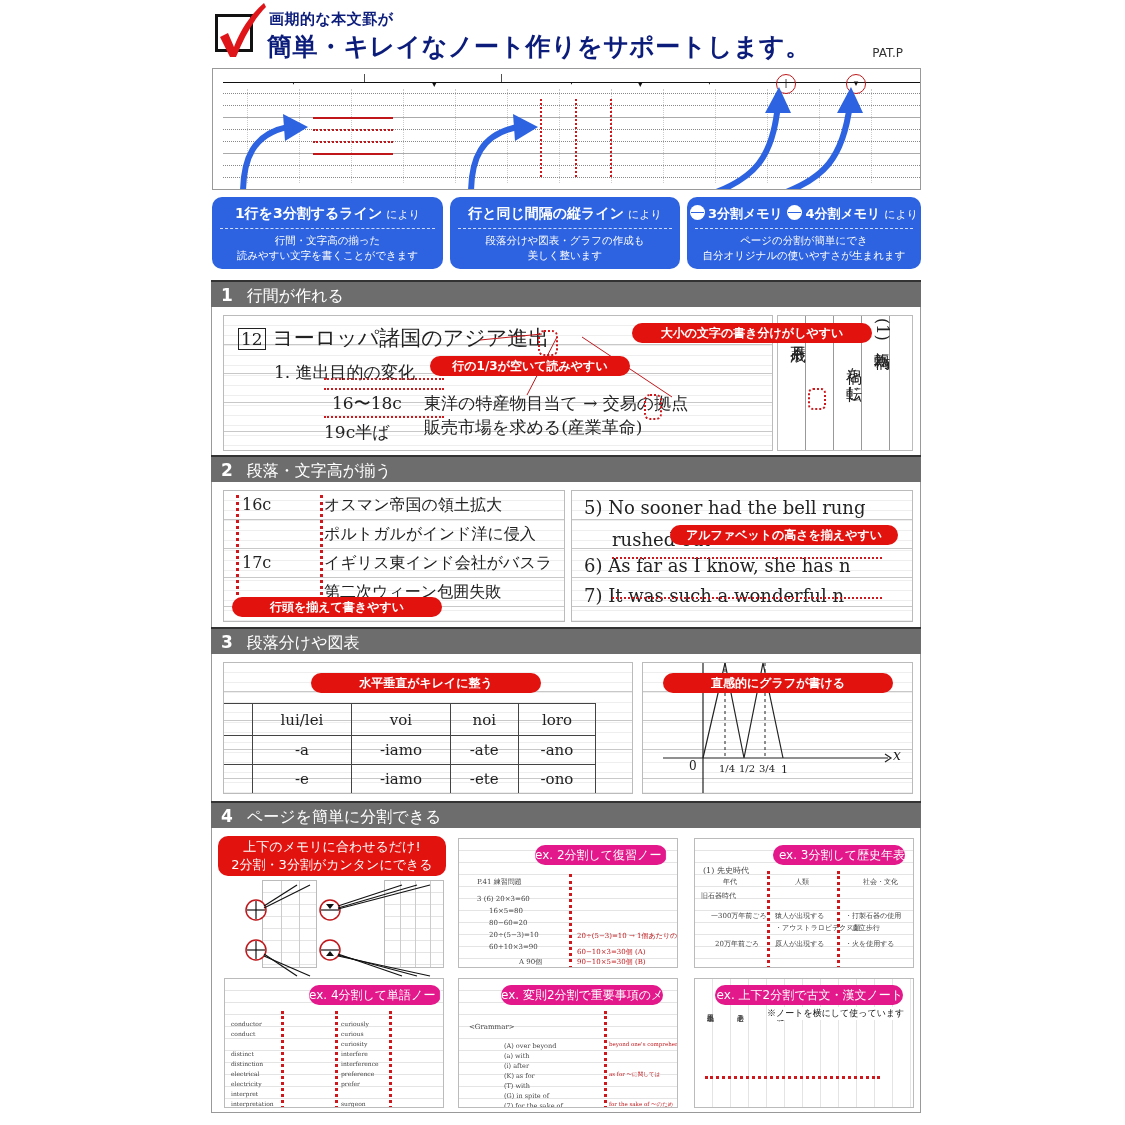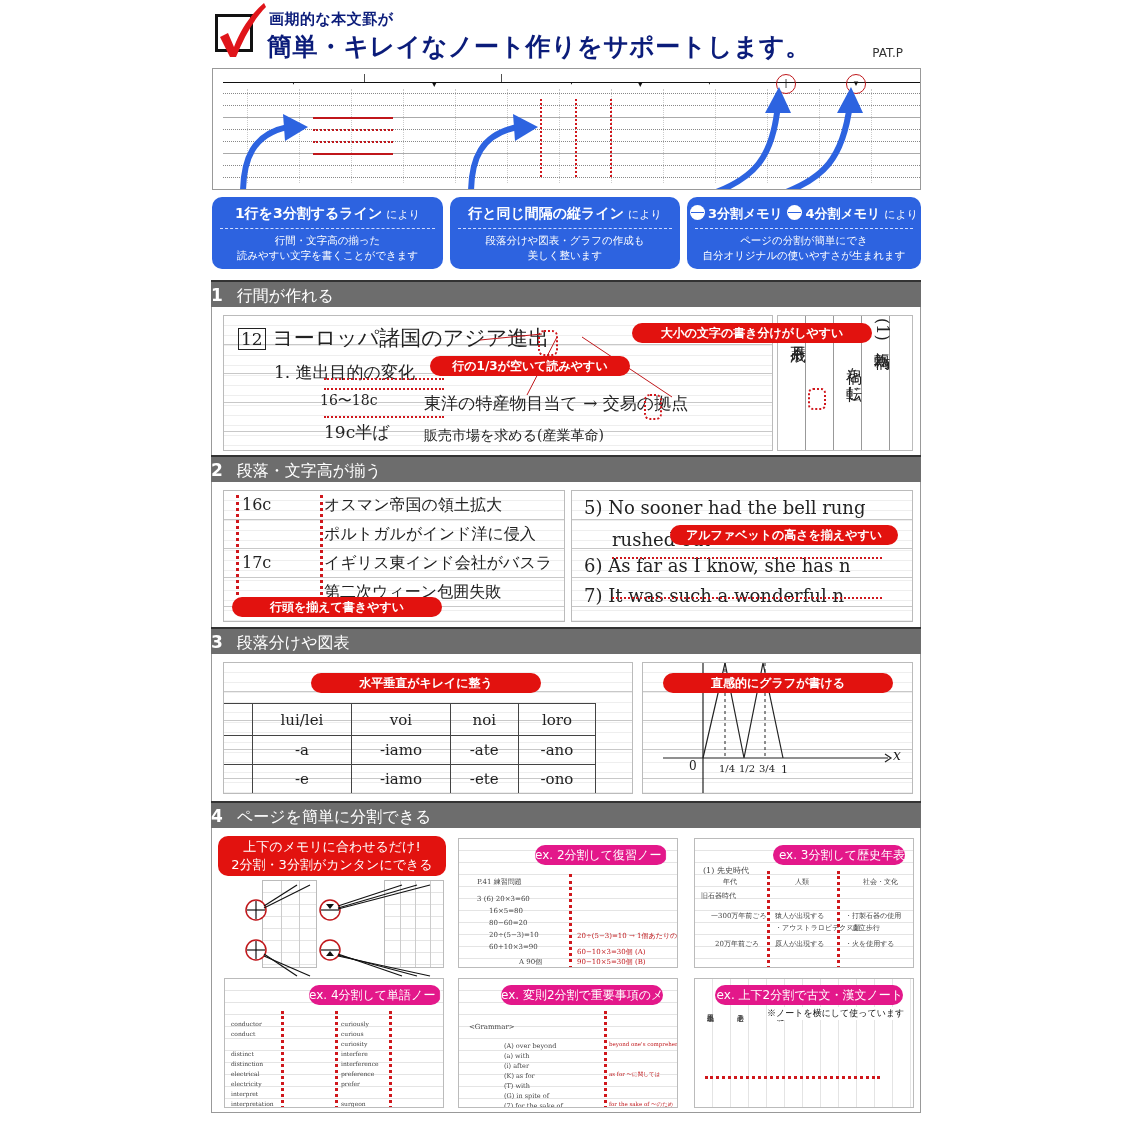--- a/index.html
+++ b/index.html
@@ -25,21 +25,21 @@
 .redv{position:absolute;width:0;border-left:2px dotted #d0171c}
 
 .bbox{position:absolute;top:197px;height:72px;background:#2d63e0;border-radius:10px;color:#fff;text-align:center}
 .bbox .bt{font-size:14px;font-weight:bold;margin-top:8px;white-space:nowrap}
 .bbox .bt small{font-size:11px;font-weight:normal;margin-left:4px}
 .bbox .bdiv{margin:5px 8px 4px;border-top:1px dashed #cfdcff}
 .bbox .bd{font-size:10.5px;line-height:15px}
 .memo-ico{display:inline-block;width:15px;height:15px;border-radius:50%;background:#fff;vertical-align:-2px;position:relative;margin-right:3px}
 .memo-ico:after{content:"";position:absolute;left:1px;right:1px;top:7px;border-top:1.5px solid #2d63e0}
 
-.sec-h{position:absolute;left:0;width:710px;height:27px;background:#6d6d6d;color:#fff;font-size:16px;line-height:27px;border-top:2px solid #333}
+.sec-h{position:absolute;left:0;width:710px;height:27px;background:#6d6d6d;color:#fff;font-size:16px;line-height:27px;padding-left:10px;border-top:2px solid #333}
 .sec-h b{font-size:17px;margin-right:14px}
 .sec-b{position:absolute;left:0;width:710px;border-left:1px solid #999;border-right:1px solid #999;background:#fff}
 .nb{position:absolute;border:1px solid #bbb;background:#fff;overflow:hidden;
  background-image:repeating-linear-gradient(to bottom,transparent 0,transparent 28px,#c8c8c8 28px,#c8c8c8 29px),repeating-linear-gradient(to bottom,transparent 0,transparent 9px,#eee 9px,#eee 10px)}
 .hw{position:absolute;font-family:"DejaVu Serif","Liberation Serif",serif;color:#222;white-space:nowrap}
 .pill{position:absolute;background:#e2120f;color:#fff;border-radius:12px;font-size:12px;text-align:center;white-space:nowrap;line-height:20px;font-weight:bold}
 .pink{position:absolute;background:#e3188a;color:#fff;border-radius:10px;font-size:12px;text-align:right;white-space:nowrap;line-height:20px}
 .reddot-h{position:absolute;height:0;border-top:2px dotted #d0171c}
 .reddot-v{position:absolute;width:0;border-left:3px dotted #d0171c}
 .thumb{position:absolute;border:1px solid #bbb;background:#fff;overflow:hidden;
@@ -141,24 +141,24 @@
     <div class="bdiv"></div>
     <div class="bd">ページの分割が簡単にでき</div>
     <div class="bd">自分オリジナルの使いやすさが生まれます</div>
   </div>
 
   <div class="sec-h" style="top:280px"><b>1</b><span>行間が作れる</span></div>
   <div class="sec-b" style="top:307px;height:148px">
     <div class="nb" style="left:11px;top:8px;width:550px;height:136px">
       <div class="hw" style="left:14px;top:8px;font-size:21px"><span style="border:1px solid #222;padding:0 2px;font-size:17px">12</span> <span>ヨーロッパ諸国のアジア進出</span></div>
       <div class="hw" style="left:50px;top:45px;font-size:17px">1. 進出目的の変化</div>
-      <div class="hw" style="left:96px;top:76px;font-size:14px">16〜18c</div>
+      <div class="hw" style="left:108px;top:76px;font-size:17px">16〜18c</div>
       <div class="hw" style="left:200px;top:76px;font-size:17px">東洋の特産物目当て → 交易の拠点</div>
       <div class="hw" style="left:100px;top:105px;font-size:17px">19c半ば</div>
-      <div class="hw" style="left:200px;top:111px;font-size:14px">販売市場を求める(産業革命)</div>
+      <div class="hw" style="left:200px;top:100px;font-size:17px">販売市場を求める(産業革命)</div>
       <div class="reddot-h" style="left:100px;width:120px;top:62px"></div>
       <div class="reddot-h" style="left:100px;width:120px;top:72px"></div>
       <div class="reddot-h" style="left:100px;width:120px;top:100px"></div>
       <div style="position:absolute;left:314px;top:14px;width:20px;height:26px;border:2px dotted #d0171c;border-radius:6px"></div>
       <div style="position:absolute;left:420px;top:78px;width:18px;height:26px;border:2px dotted #d0171c;border-radius:6px"></div>
     </div>
     <div class="nb" style="left:565px;top:8px;width:136px;height:136px;background-image:repeating-linear-gradient(to right,transparent 0,transparent 27px,#999 27px,#999 28px)">
       <div class="hw" style="left:8px;top:18px;font-size:16px;line-height:24px;writing-mode:vertical-rl">歳月不</div>
       <div class="hw" style="left:64px;top:40px;font-size:16px;line-height:24px;writing-mode:vertical-rl">禍を転じ</div>
       <div class="hw" style="left:92px;top:2px;font-size:16px;line-height:24px;writing-mode:vertical-rl">(1)転禍為</div>

